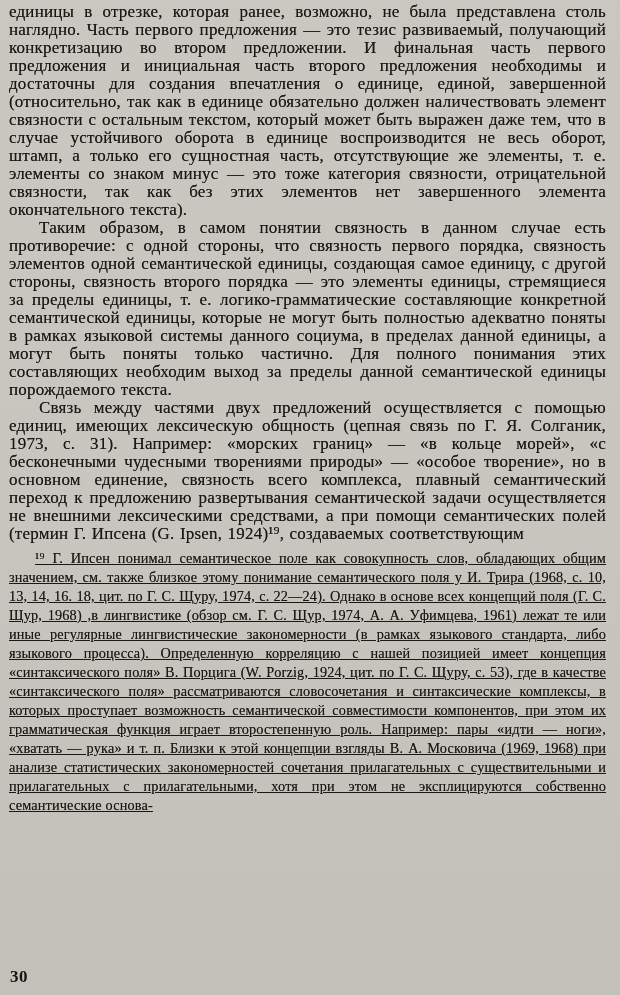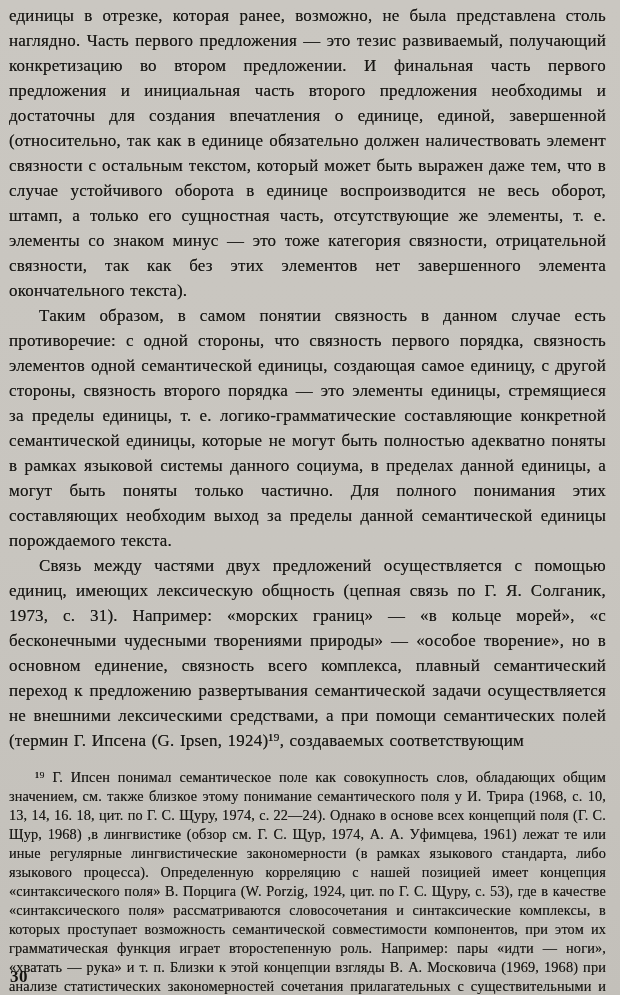--- a/index.html
+++ b/index.html
@@ -16,34 +16,35 @@
     position: relative;
     width: 620px;
     height: 995px;
     background: linear-gradient(180deg, #cac7c1 0%, #c8c5bf 55%, #c3c0ba 100%);
     padding: 3px 14px 0 9px;
     color: #191815;
   }
 
   .body-text p {
     font-size: 17px;
-    line-height: 25px;
+    line-height: 18px;
     text-align: justify;
     letter-spacing: 0.2px;
     word-spacing: 1px;
     text-shadow: 0 0 0.45px rgba(20,18,15,0.65);
     hyphens: auto;
   }
 
   .body-text p.indent {
     text-indent: 30px;
   }
 
   .footnote {
-    margin-top: 15px;
+    margin-top: 6px;
+    text-decoration: underline;
   }
 
   .footnote p {
     font-size: 14.3px;
     line-height: 19px;
     text-align: justify;
     letter-spacing: 0.15px;
     text-indent: 26px;
     text-shadow: 0 0 0.4px rgba(20,18,15,0.6);
     hyphens: auto;

